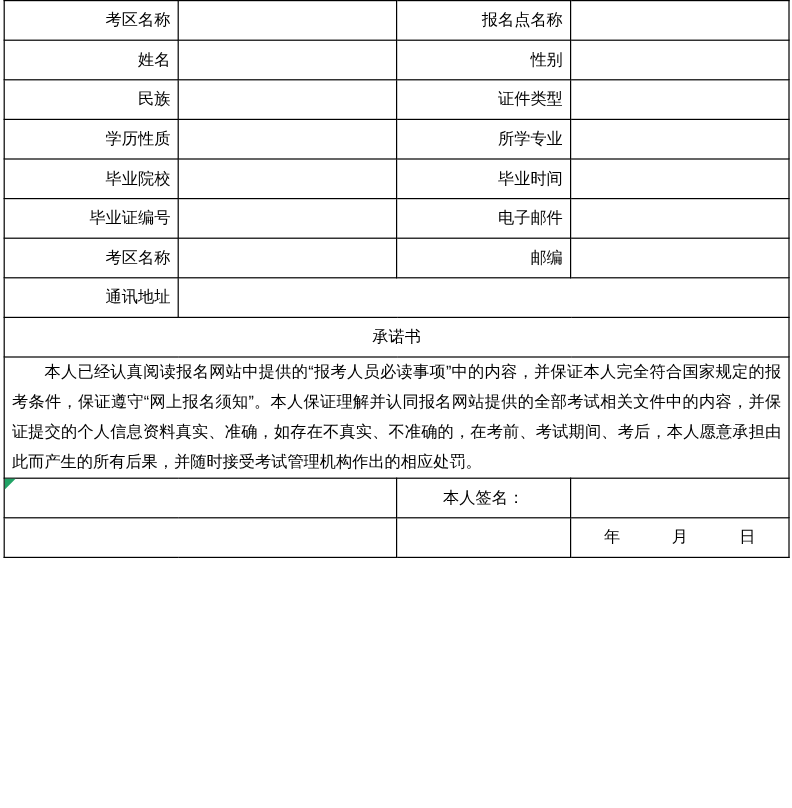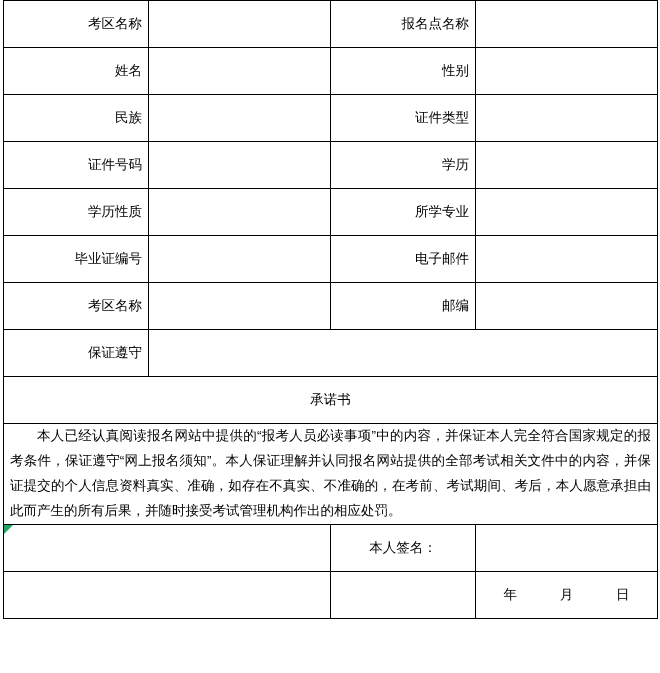--- a/index.html
+++ b/index.html
@@ -30,21 +30,21 @@
     white-space: nowrap;
   }
   table.form {
     border-collapse: collapse;
     width: 654px;
     margin: 0 3px;
     table-layout: fixed;
   }
   table.form td {
     border: 1px solid #000000;
-    height: 47px;
+    height: 33px;
     font-size: 13.5px;
     padding: 0 6px;
     vertical-align: middle;
     box-sizing: border-box;
   }
   td.label {
     text-align: right;
     width: 145px;
     white-space: nowrap;
   }
@@ -140,45 +140,45 @@
         <td class="label">性别</td>
         <td class="value"></td>
       </tr>
       <tr>
         <td class="label">民族</td>
         <td class="value"></td>
         <td class="label">证件类型</td>
         <td class="value"></td>
       </tr>
       <tr>
-        <td class="label">证件号码</td>
-        <td class="value"></td>
-        <td class="label">学历</td>
-        <td class="value"></td>
-      </tr>
-      <tr>
         <td class="label">学历性质</td>
         <td class="value"></td>
         <td class="label">所学专业</td>
         <td class="value"></td>
       </tr>
       <tr>
+        <td class="label">毕业院校</td>
+        <td class="value"></td>
+        <td class="label">毕业时间</td>
+        <td class="value"></td>
+      </tr>
+      <tr>
         <td class="label">毕业证编号</td>
         <td class="value"></td>
         <td class="label">电子邮件</td>
         <td class="value"></td>
       </tr>
       <tr>
         <td class="label">考区名称</td>
         <td class="value"></td>
         <td class="label">邮编</td>
         <td class="value"></td>
       </tr>
       <tr>
-        <td class="label-wide">保证遵守</td>
+        <td class="label-wide">通讯地址</td>
         <td class="value-wide" colspan="3"></td>
       </tr>
       <tr>
         <td class="section-title" colspan="4">承诺书</td>
       </tr>
       <tr>
         <td class="promise-body" colspan="4">
           <span class="promise-text">本人已经认真阅读报名网站中提供的“报考人员必读事项”中的内容，并保证本人完全符合国家规定的报考条件，保证遵守“网上报名须知”。本人保证理解并认同报名网站提供的全部考试相关文件中的内容，并保证提交的个人信息资料真实、准确，如存在不真实、不准确的，在考前、考试期间、考后，本人愿意承担由此而产生的所有后果，并随时接受考试管理机构作出的相应处罚。</span>
         </td>
       </tr>

